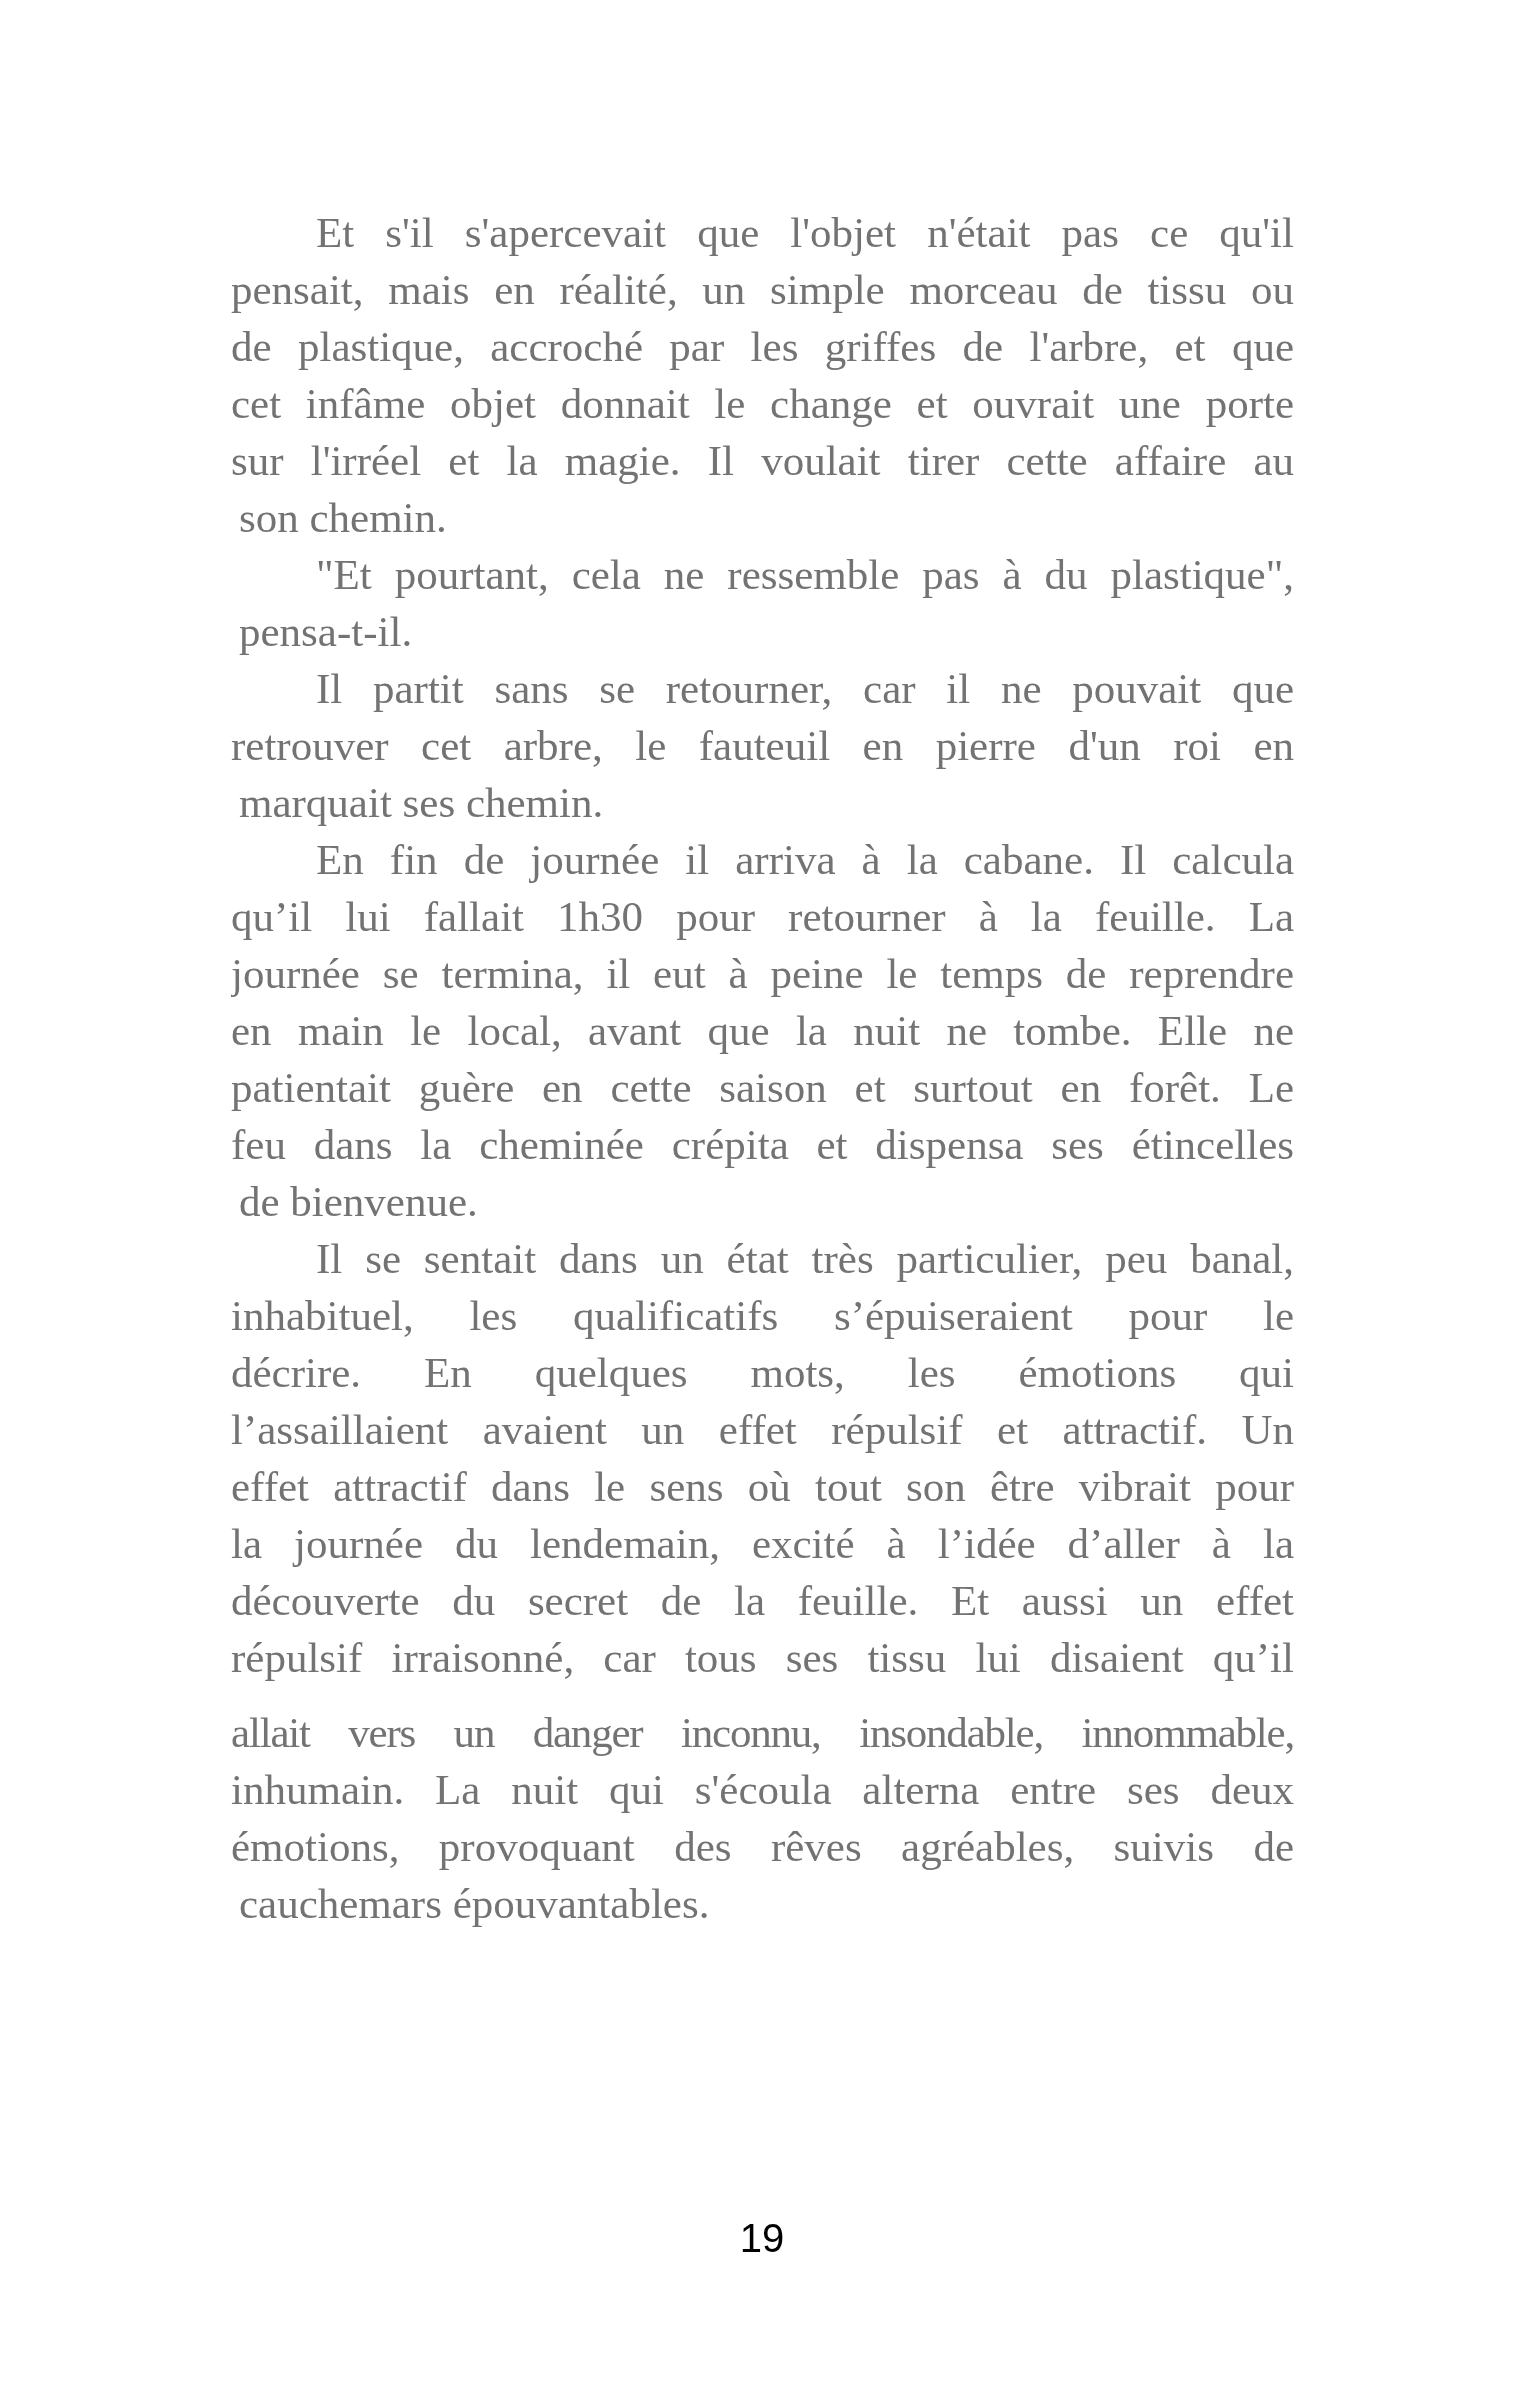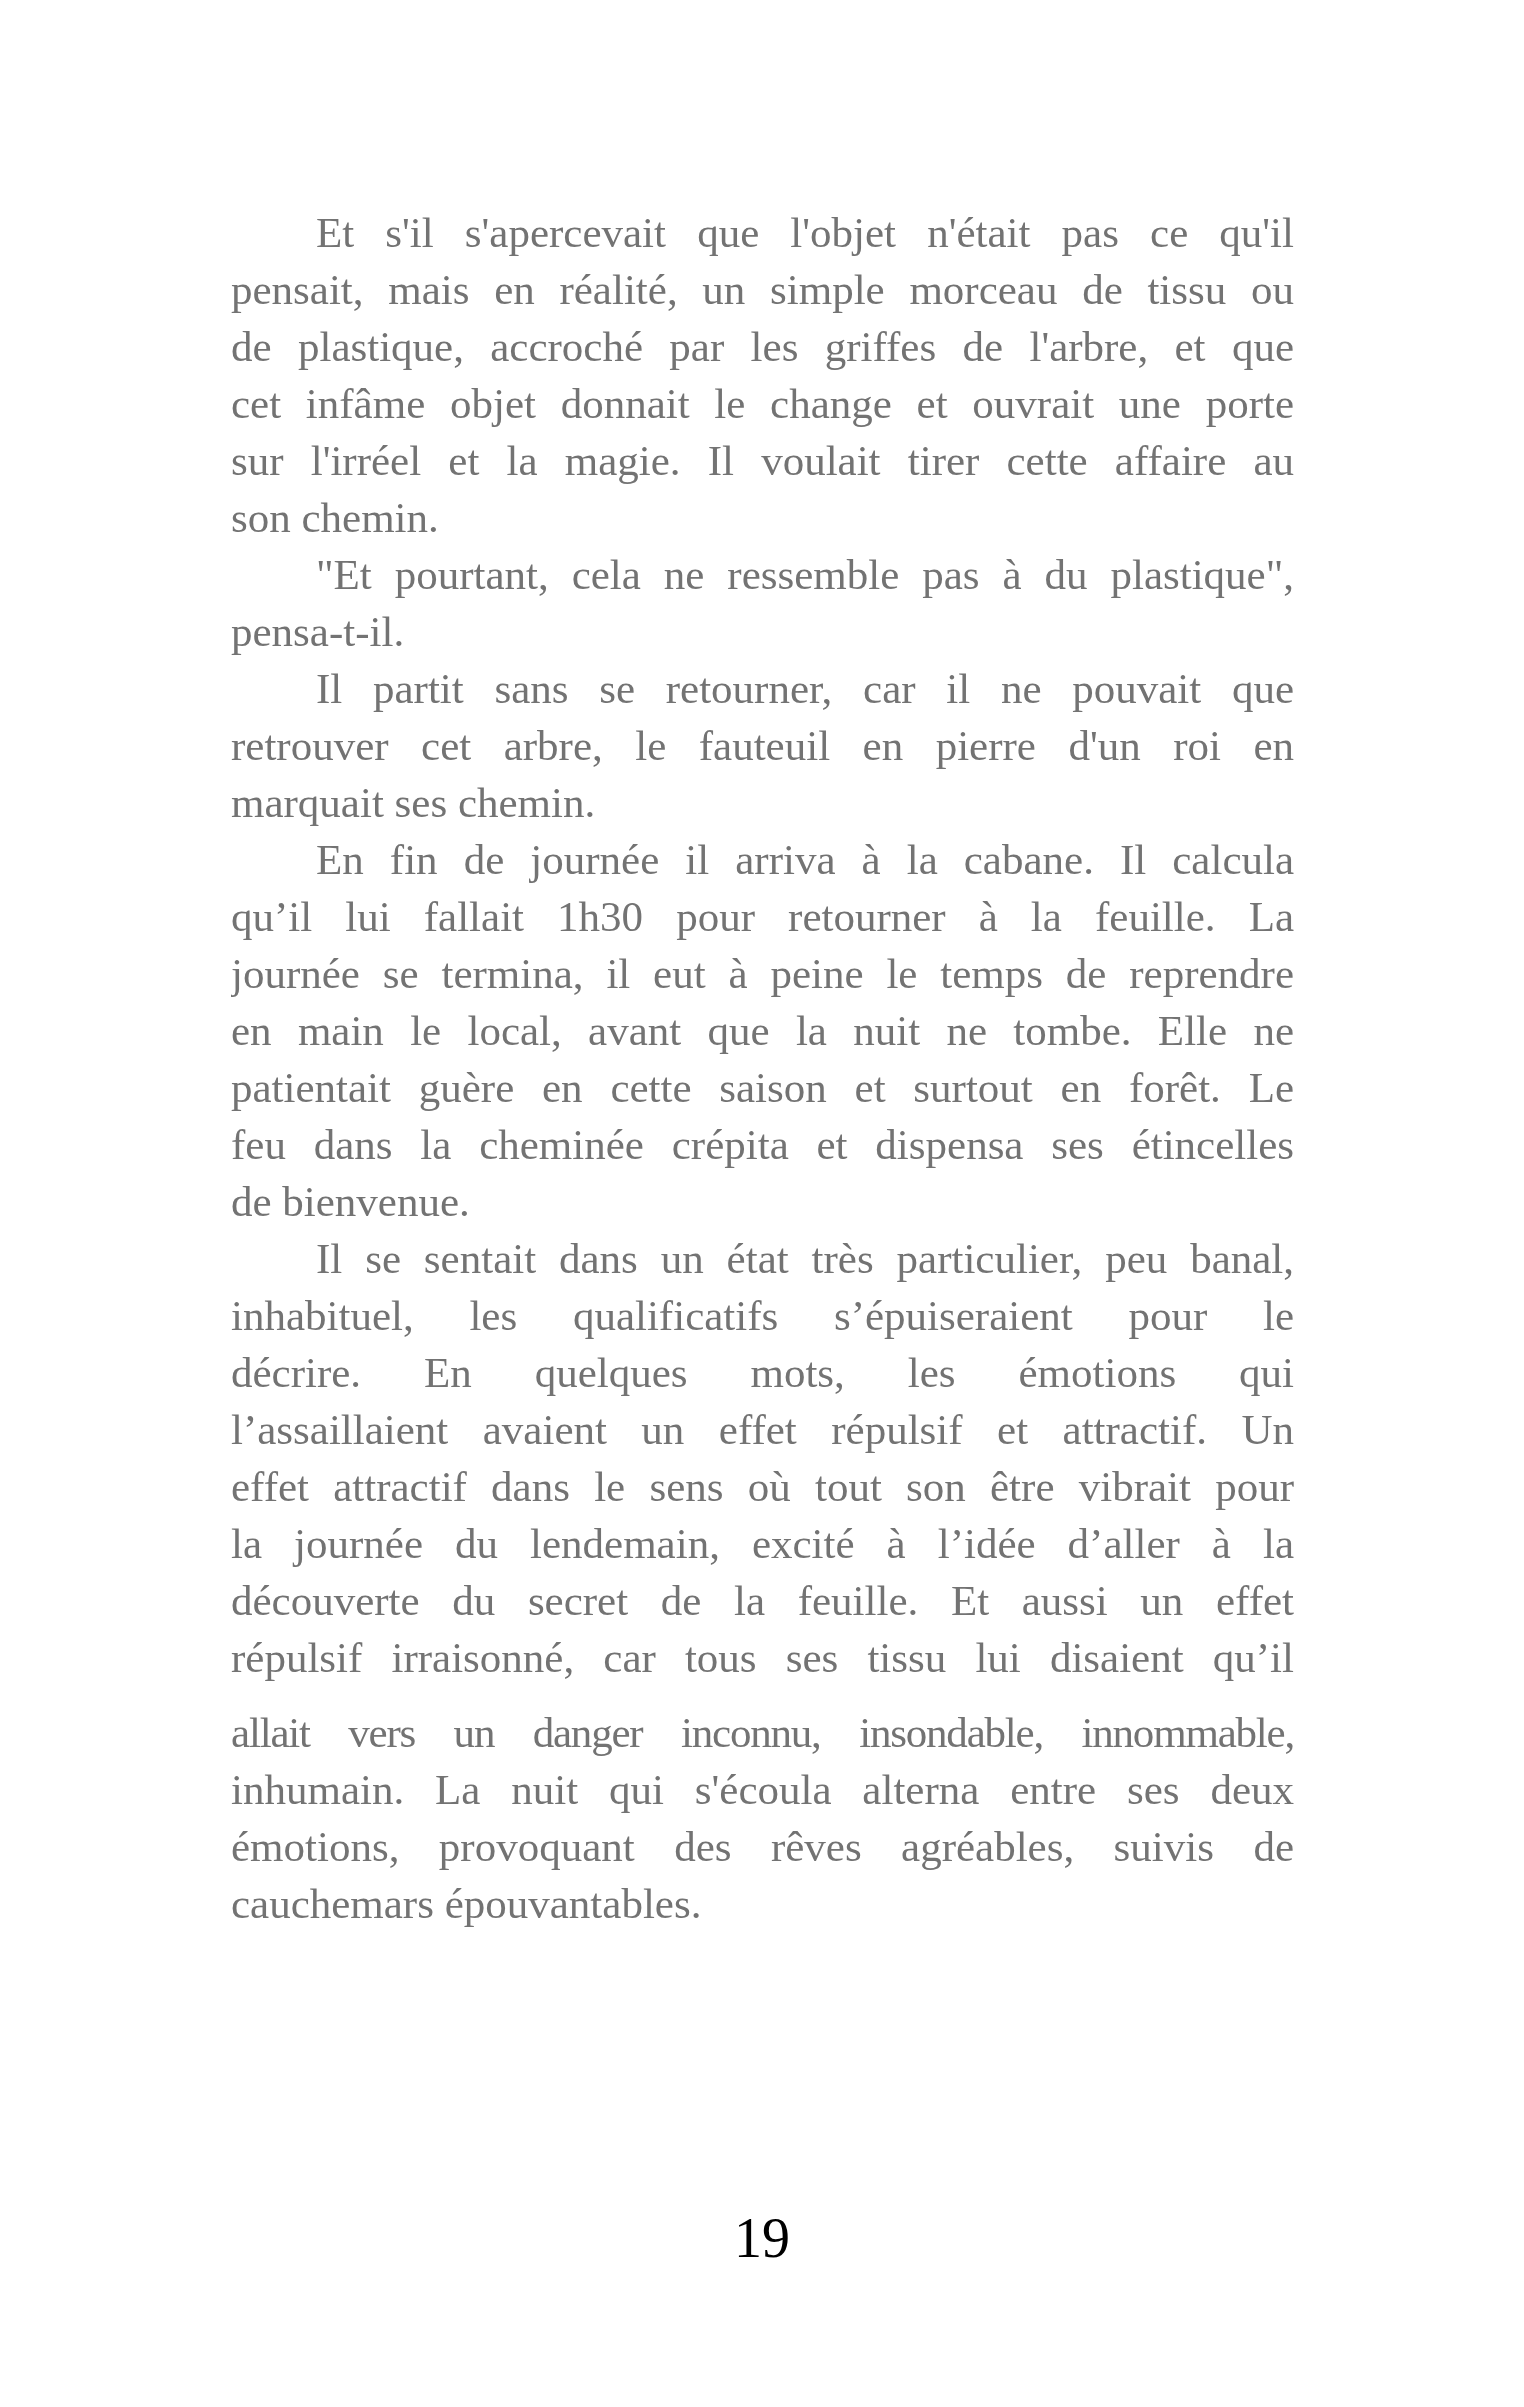--- a/index.html
+++ b/index.html
@@ -25,36 +25,37 @@
   }
   .line {
     height: 57px;
     overflow: hidden;
     text-align: justify;
     text-align-last: justify;
   }
   .line.last {
     text-align: center;
     text-align-last: left;
+    margin-left: 8px;
   }
   .line.indent {
     text-indent: 85px;
   }
   .line.tight {
     letter-spacing: -1.2px;
     margin-top: 18px;
   }
   .page-number {
     position: absolute;
     top: 2216px;
     left: 0;
     width: 100%;
     text-align: center;
-    font-family: Liberation Serif, serif;
-    font-size: 56px;
+    font-family: Liberation Sans, sans-serif;
+    font-size: 40px;
     line-height: 44px;
     color: #000000;
   }
 </style>
 </head>
 <body>
 
 <div class="page">
   <div class="textblock">
 

